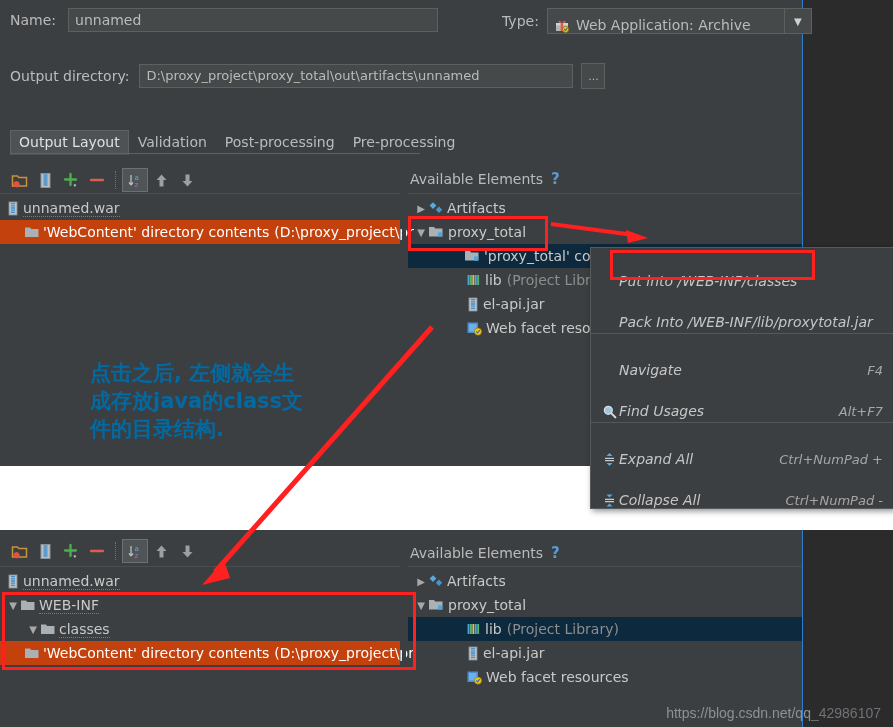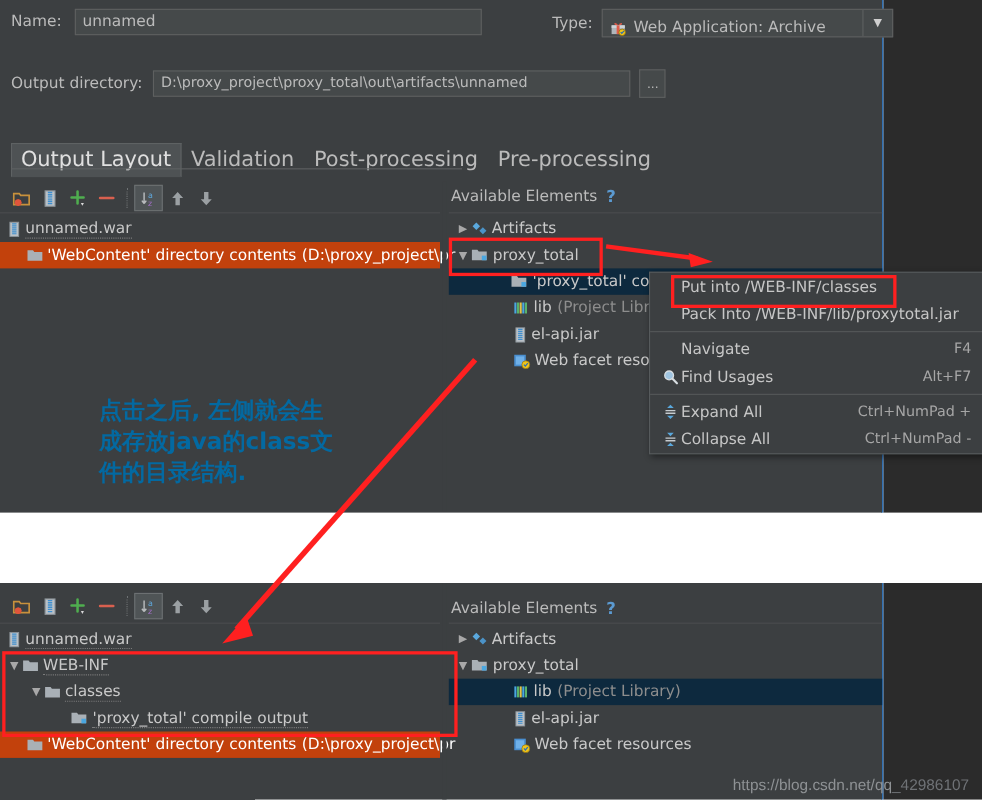--- a/index.html
+++ b/index.html
@@ -81,21 +81,21 @@
   #include-row { left: 18px; top: 100px; gap: 10px; }
   .checkbox {
     width: 14px; height: 14px;
     background: #4b4f51; border: 1px solid #6a6d6e;
     box-sizing: border-box;
   }
 
   
   #tabs { position: absolute; left: 10px; top: 130px; display: flex; align-items: flex-end; }
   .tab {
-    font-size: 19px; color: #bbbbbb;
+    font-size: 14px; color: #bbbbbb;
     padding: 3px 8px 4px 8px;
     border: 1px solid transparent;
     background: transparent;
   }
   .tab.active {
     background: #4e5254;
     border: 1px solid #5e6263;
     border-bottom: 1px solid #4e5254;
     color: #e0e0e0;
   }
@@ -142,23 +142,23 @@
   .qmark { color: #5b9ad1; font-weight: bold; font-size: 15px; }
 
   
   #ctxmenu {
     position: absolute; left: 590px; top: 247px; width: 302px;
     background: #3c3f41; border: 1px solid #565a5c;
     box-shadow: 2px 2px 6px rgba(0,0,0,.45);
     z-index: 40;
   }
   .mi {
-    display: flex; align-items: center;
-    height: 25px; padding: 0 10px 0 8px;
-    font-size: 14px; color: #c6c6c6; white-space: nowrap;
+    display: flex; align-items: flex-end;
+    height: 25px; padding: 16px 10px 0 8px;
+    font-size: 14px; color: #c6c6c6; white-space: nowrap; font-style: italic;
   }
   .mi .mi-ico { width: 20px; flex: none; display:flex; align-items:center; justify-content:center; }
   .mi .mi-txt { flex: 1; }
   .mi .mi-key { color: #a6a6a6; font-size: 13px; margin-left: 14px; }
   .mi-sep { height: 1px; background: #555859; margin: 3px 0; }
 
   
   .redbox {
     position: absolute; border: 3px solid #ff2020; z-index: 50;
     pointer-events: none;
@@ -517,29 +517,20 @@
       </div>
       <div class="tree-row" style="padding-left:26px;">
         <span class="twisty"><span>▼</span></span>
         <span class="ico">
           <svg width="16" height="14" viewBox="0 0 16 14">
             <path d="M1 2.5 h5 l1.2 1.6 h7.3 v8 h-13.5 Z" fill="#a9b0b6"></path>
           </svg>
         </span>
         <span class="tlabel wavy">classes</span>
       </div>
-      <div class="tree-row" style="padding-left:64px;">
-        <span class="ico">
-          <svg width="17" height="14" viewBox="0 0 17 14">
-            <path d="M1 2 h5 l1.2 1.6 h7.3 v8 h-13.5 Z" fill="#a9b0b6"></path>
-            <rect x="10" y="7.4" width="4.2" height="4.2" fill="#4aa7e0"></rect>
-          </svg>
-        </span>
-        <span class="tlabel wavy">'proxy_total' compile output</span>
-      </div>
       <div class="tree-row sel-blue" style="padding-left:24px;">
         <span class="ico">
           <svg width="16" height="14" viewBox="0 0 16 14">
             <path d="M1 2.5 h5 l1.2 1.6 h7.3 v8 h-13.5 Z" fill="#a9b0b6"></path>
           </svg>
         </span>
         <span class="tlabel">'WebContent' directory contents</span>
         <span class="tdim">(D:\proxy_project\pr</span>
       </div>
     </div>

